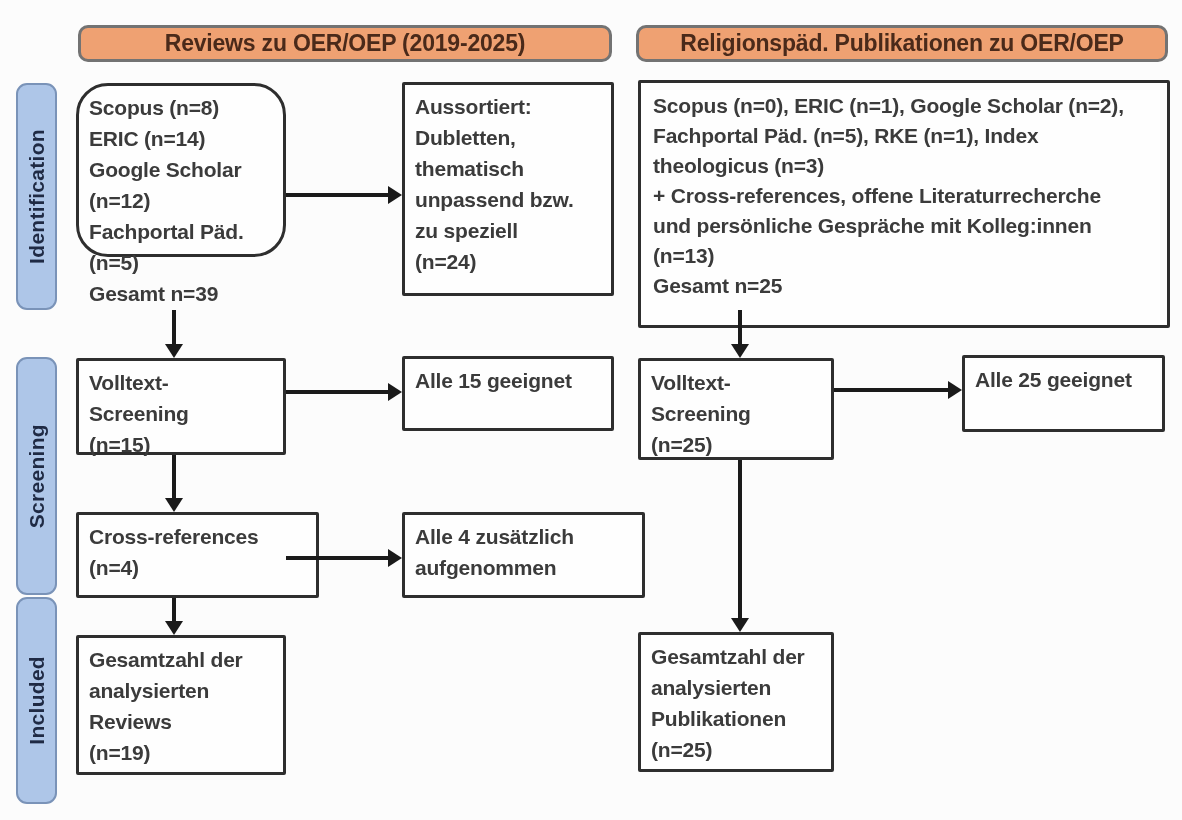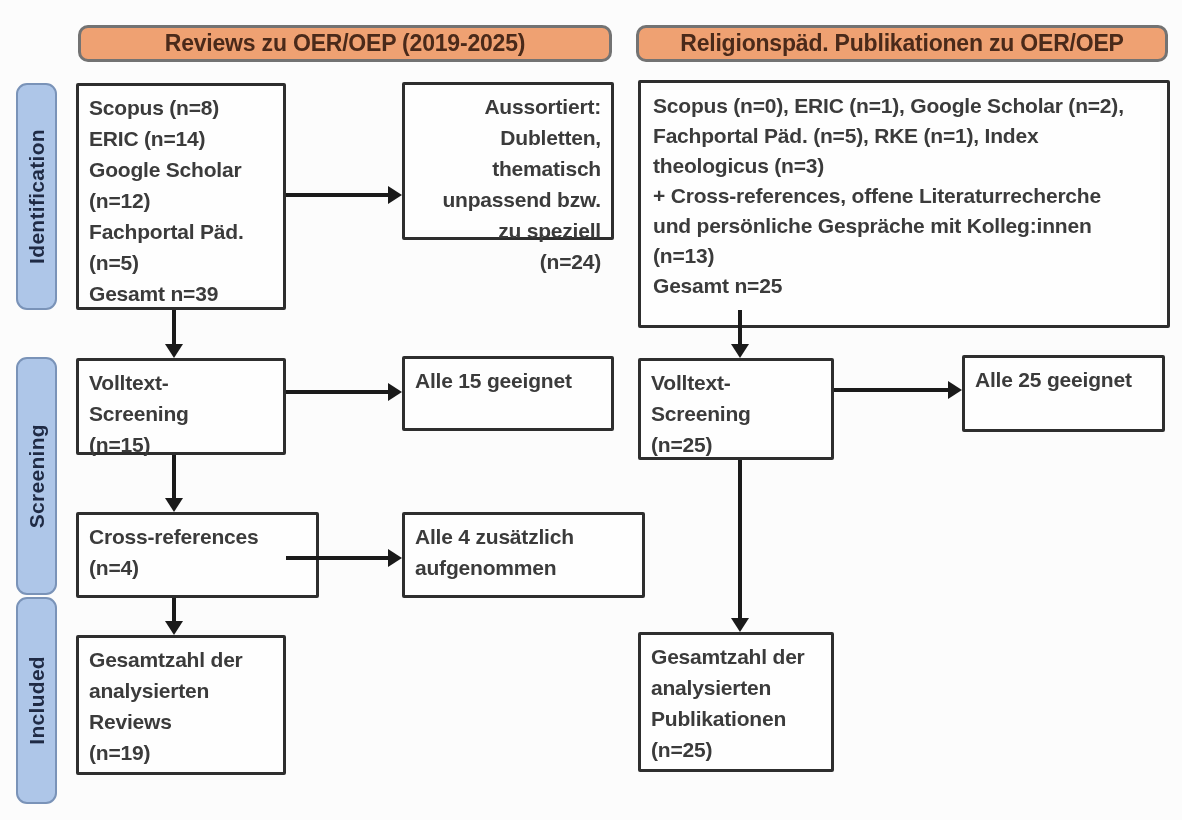--- a/index.html
+++ b/index.html
@@ -55,28 +55,28 @@
   <div class="stage" style="top:83px;height:227px;">
     <span>Identification</span>
   </div>
   <div class="stage" style="top:357px;height:238px;">
     <span>Screening</span>
   </div>
   <div class="stage" style="top:597px;height:207px;">
     <span>Included</span>
   </div>
 
-  <div class="fbox" style="left:76px;top:83px;width:210px;height:227px;">Scopus (n=8)
+  <div class="fbox" style="left:76px;top:83px;width:210px;height:174px;border-radius:32px;">Scopus (n=8)
 ERIC (n=14)
 Google Scholar
 (n=12)
 Fachportal Päd.
 (n=5)
 Gesamt n=39</div>
-  <div class="fbox" style="left:402px;top:82px;width:212px;height:158px;text-align:right;">Aussortiert:
+  <div class="fbox" style="left:402px;top:82px;width:212px;height:214px;">Aussortiert:
 Dubletten,
 thematisch
 unpassend bzw.
 zu speziell
 (n=24)</div>
   <div class="fbox" style="left:76px;top:358px;width:210px;height:97px;">Volltext-
 Screening
 (n=15)</div>
   <div class="fbox" style="left:402px;top:356px;width:212px;height:75px;">Alle 15 geeignet</div>
   <div class="fbox" style="left:76px;top:512px;width:243px;height:86px;">Cross-references

